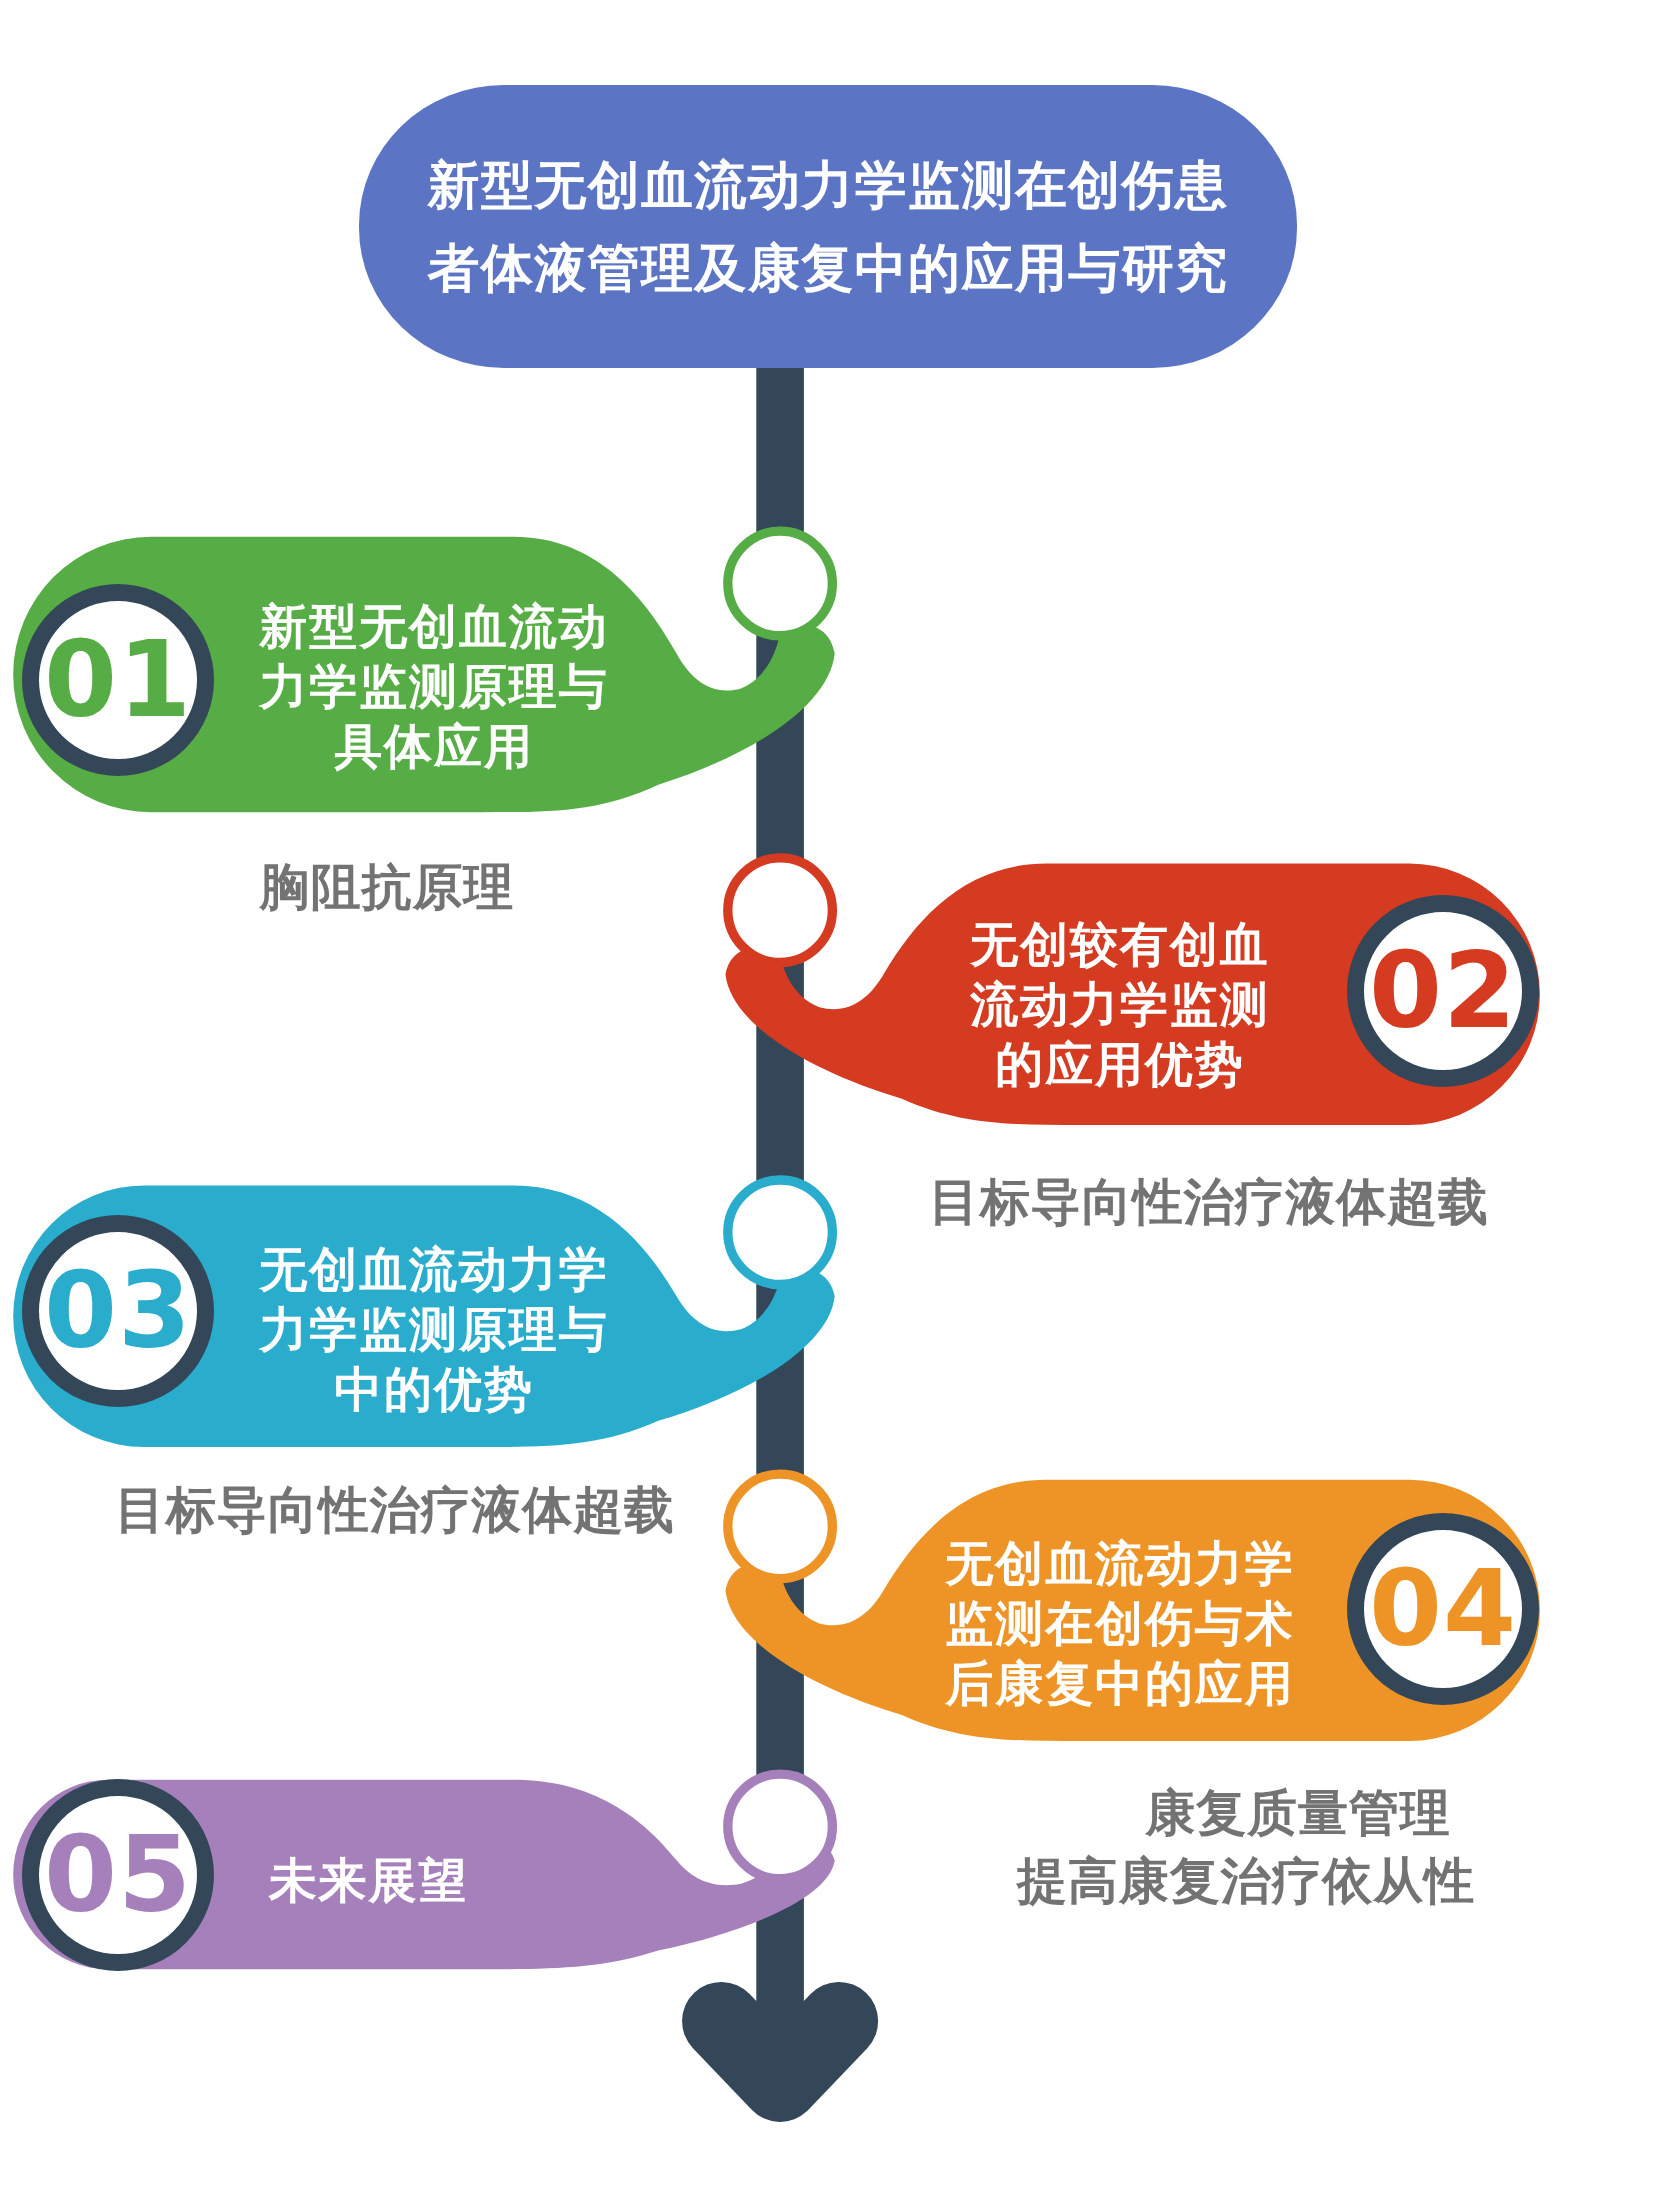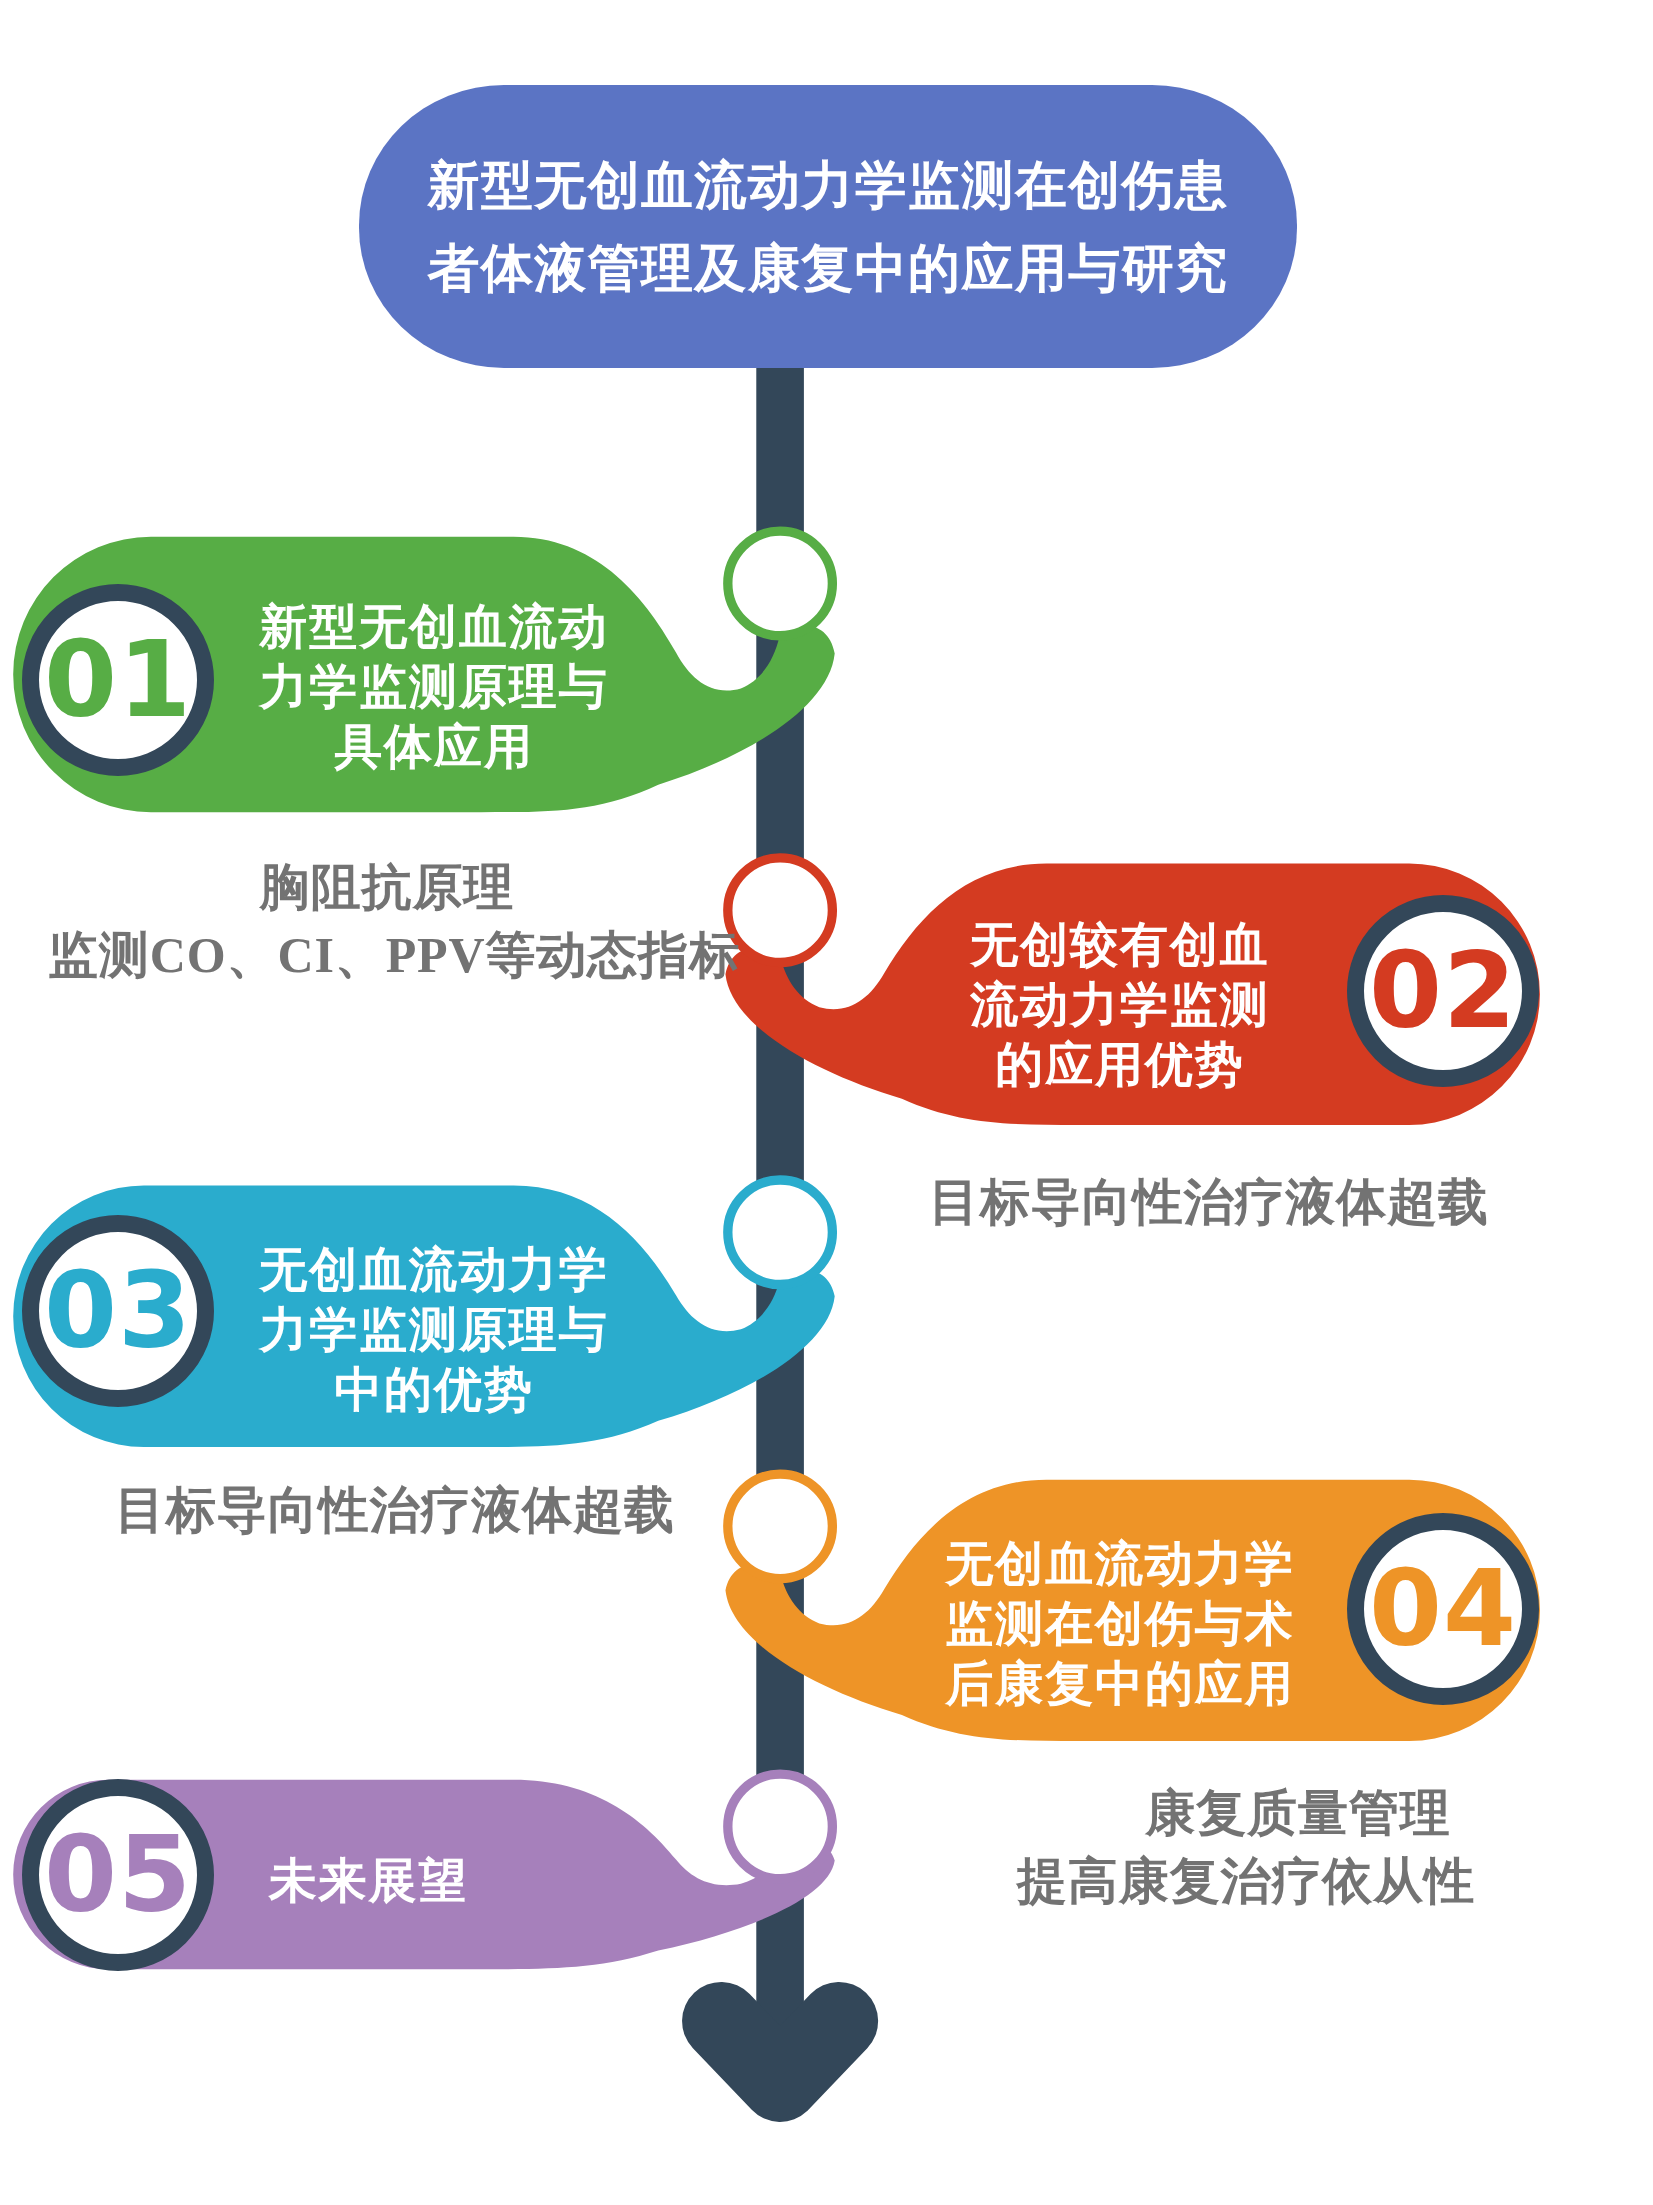--- a/index.html
+++ b/index.html
@@ -143,20 +143,19 @@
   <div class="btext" id="btext-04">
     <div>无创血流动力学</div>
     <div>监测在创伤与术</div>
     <div>后康复中的应用</div>
   </div>
   <div class="btext" id="btext-05">
     <div>未来展望</div>
   </div>
 
   <div class="note" id="note-1a">胸阻抗原理</div>
-  <div class="note" id="note-1b">监测CO、CI、PPV等动态指标</div>
   <div class="note" id="note-2a">目标导向性治疗液体超载</div>
   <div class="note" id="note-3a">目标导向性治疗液体超载</div>
   <div class="note" id="note-4a">康复质量管理</div>
   <div class="note" id="note-4b">提高康复治疗依从性</div>
 
 </div>
 
 
 </body></html>

